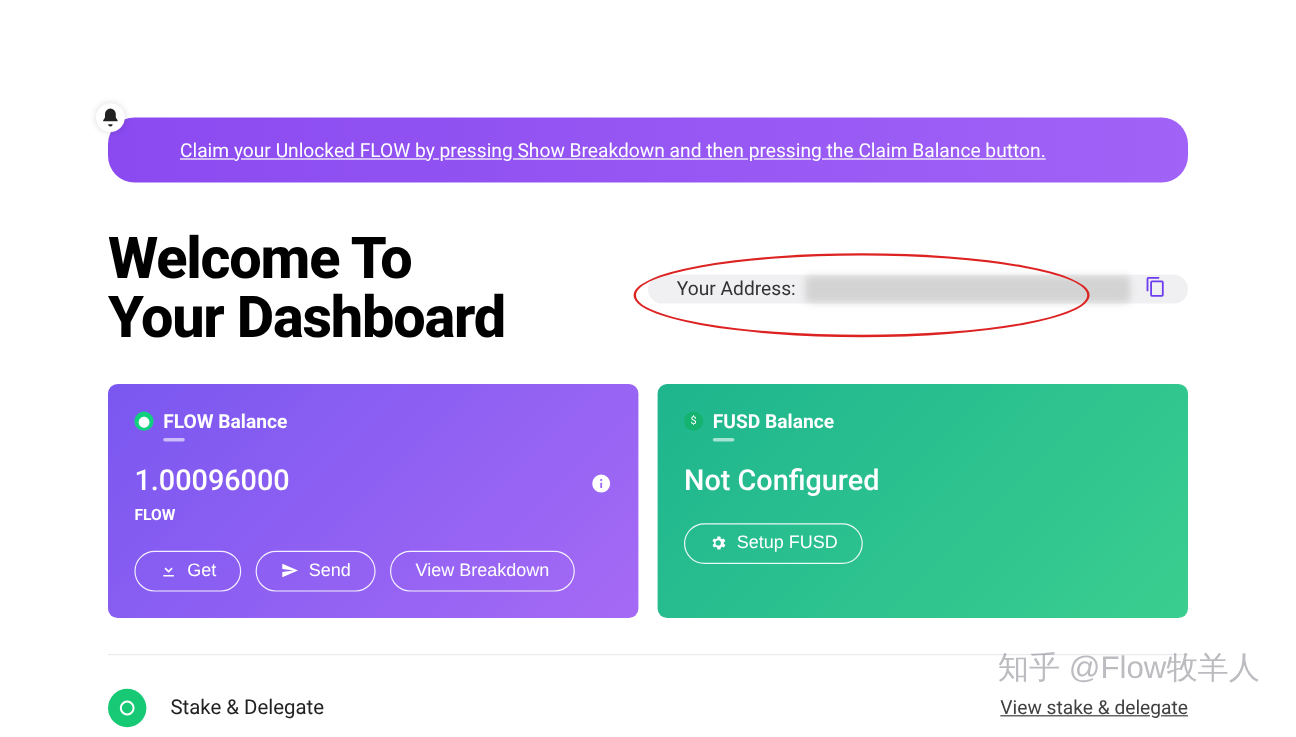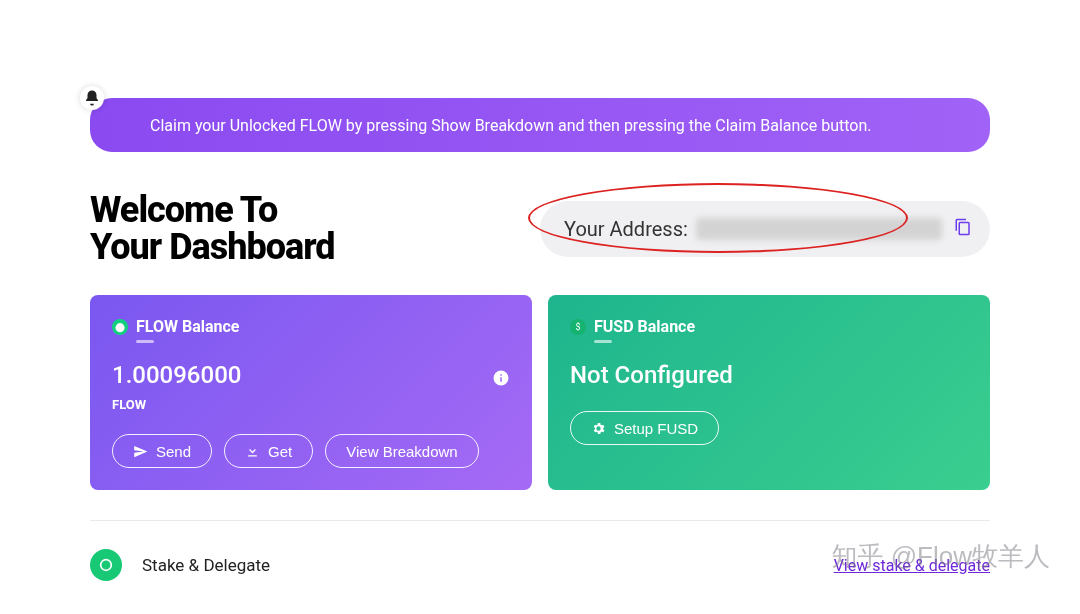--- a/index.html
+++ b/index.html
@@ -13,31 +13,32 @@
     padding: 3px;
   }
   .bell svg { width: 18px; height: 18px; fill: #222; }
 
   .banner {
     margin-top: 98px;
     background: linear-gradient(90deg, #8a4af0, #a162f7);
     color: #fff; border-radius: 22px;
     height: 54px; display: flex; align-items: center; padding: 0 60px;
     font-size: 16px;
+    text-decoration: underline;
   }
 
   .header-row { display: flex; align-items: center; justify-content: space-between; margin-top: 40px; }
-  .title { font-size: 36px; font-weight: 800; line-height: 1.02; letter-spacing: -1px; }
+  .title { font-size: 48px; font-weight: 800; line-height: 1.02; letter-spacing: -1px; }
   .title span { display: block; }
 
   .address-wrap { position: relative; }
   .address-pill {
-    background: #f0f0f2; border-radius: 999px; height: 56px;
+    background: #f0f0f2; border-radius: 999px; height: 24px;
     display: flex; align-items: center; padding: 0 48px 0 24px; gap: 8px;
-    width: 450px; font-size: 20px; color: #333;
+    width: 450px; font-size: 16px; color: #333;
   }
   .addr-blur {
     flex: 1; height: 22px; background: #ccc; border-radius: 4px;
     filter: blur(3px); opacity: .8;
   }
   .copy-icon { position: absolute; right: 18px; top: 50%; transform: translateY(-50%); color: #6c3cf0; }
   .copy-icon svg { width: 18px; height: 18px; fill: currentColor; }
   .annot-ellipse {
     position: absolute; left: -12px; top: -18px; width: 380px; height: 70px;
     border: 2px solid #d22; border-radius: 50%; pointer-events: none;
@@ -73,21 +74,21 @@
 
   .stake-row {
     display: flex; align-items: center; justify-content: space-between;
     margin-top: 28px;
   }
   .stake-left { display: flex; align-items: center; gap: 20px; font-size: 17px; color: #222; }
   .stake-badge {
     width: 32px; height: 32px; border-radius: 50%; background: #17c975;
     display: flex; align-items: center; justify-content: center; color: #fff; font-weight: 700;
   }
-  .stake-link { color: #6d28d9; font-size: 16px; text-decoration: underline; cursor: pointer; }
+  .stake-link { color: #404040; font-size: 16px; text-decoration: underline; cursor: pointer; }
 
   .watermark {
     position: absolute; right: 30px; bottom: 40px;
     font-size: 26px; color: rgba(120,120,130,.5); pointer-events: none;
     font-family: "Helvetica Neue", sans-serif;
   }
 </style>
 </head>
 <body>
 
@@ -135,29 +136,29 @@
         <span class="balance-unit">FLOW</span>
       </div>
       <span class="info-icon">
         <svg viewBox="0 0 24 24">
             <path d="M12 2a10 10 0 1 0 0 20 10 10 0 0 0 0-20zm1 15h-2v-6h2v6zm0-8h-2V7h2v2z"></path>
           </svg>
       </span>
       <div class="btn-row">
         <button class="btn">
           <svg viewBox="0 0 24 24">
+              <path d="M5 20h14v-2H5v2zM12 2v10l4-4 1.4 1.4L12 15 6.6 9.4 8 8l4 4V2h0z"></path>
+            </svg>
+          <span>Get</span>
+        </button>
+        <button class="btn">
+          <svg viewBox="0 0 24 24">
               <path d="M2 21l21-9L2 3v7l15 2-15 2v7z"></path>
             </svg>
           <span>Send</span>
-        </button>
-        <button class="btn">
-          <svg viewBox="0 0 24 24">
-              <path d="M5 20h14v-2H5v2zM12 2v10l4-4 1.4 1.4L12 15 6.6 9.4 8 8l4 4V2h0z"></path>
-            </svg>
-          <span>Get</span>
         </button>
         <button class="btn">
           <span>View Breakdown</span>
         </button>
       </div>
     </div>
 
     <div class="card card-fusd">
       <div class="card-title-row">
         <span class="coin-dot fusd">$</span>

